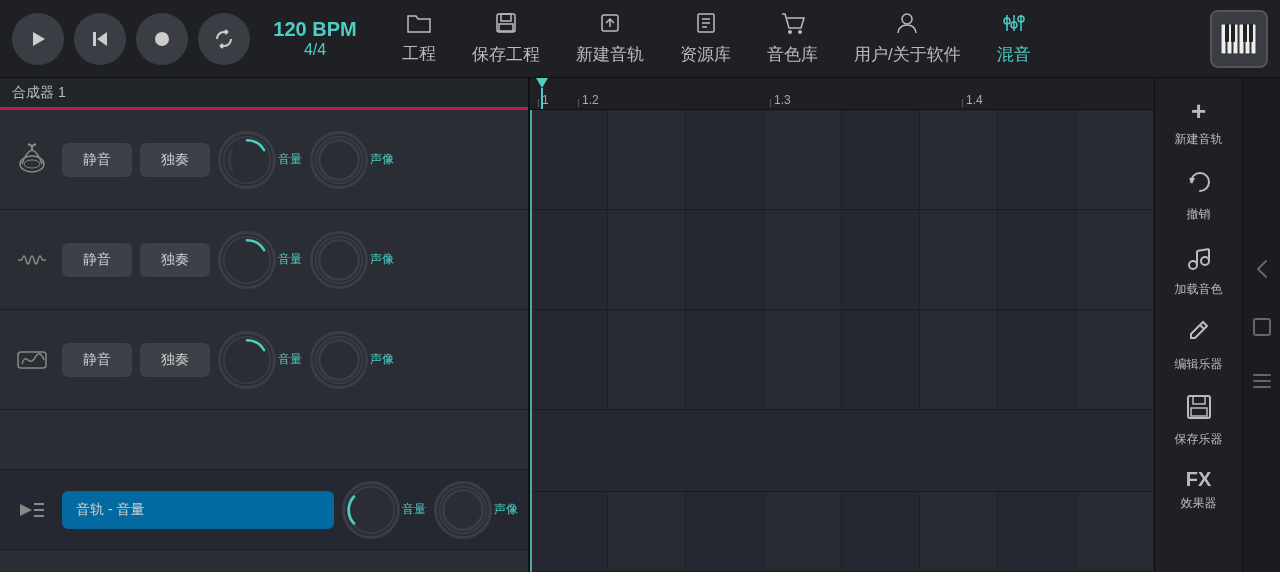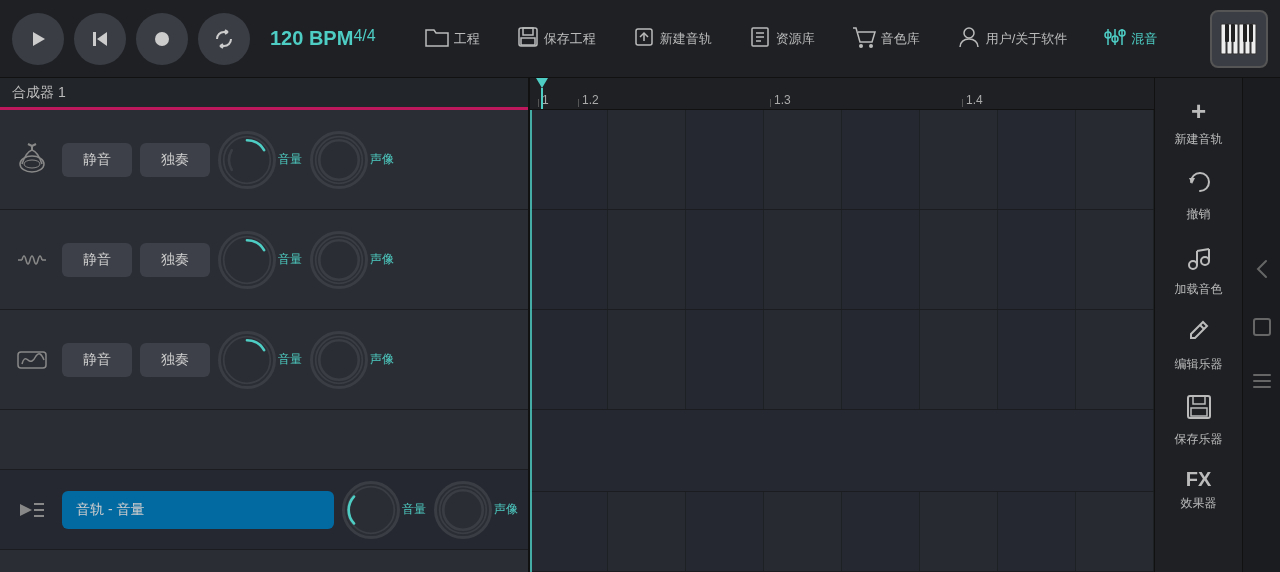--- a/index.html
+++ b/index.html
@@ -39,48 +39,49 @@
       cursor: pointer;
       display: flex;
       align-items: center;
       justify-content: center;
       color: #ccc;
       font-size: 18px;
     }
 
     .tempo-display {
       display: flex;
-      flex-direction: row;
-      align-items: flex-start;
-      margin-right: 30px;
+      flex-direction: column;
+      align-items: center;
+      margin-right: 24px;
       min-width: 90px;
     }
     .tempo-bpm {
       color: #4ecdc4;
       font-size: 20px;
       font-weight: bold;
     }
     .tempo-sig {
       color: #4ecdc4;
       font-size: 16px;
     }
 
     .menu-items {
       display: flex;
       align-items: center;
       gap: 0;
       flex: 1;
     }
     .menu-item {
       display: flex;
+      flex-direction: column;
       align-items: center;
       cursor: pointer;
       padding: 6px 18px;
       color: #bbb;
-      font-size: 13px;
+      font-size: 17px;
       gap: 4px;
     }
     .menu-item .icon-area {
       font-size: 22px;
       line-height: 1;
     }
     .menu-item-mixer {
       color: #4ecdc4;
     }
     .menu-item-mixer .icon-area { color: #4ecdc4; }

